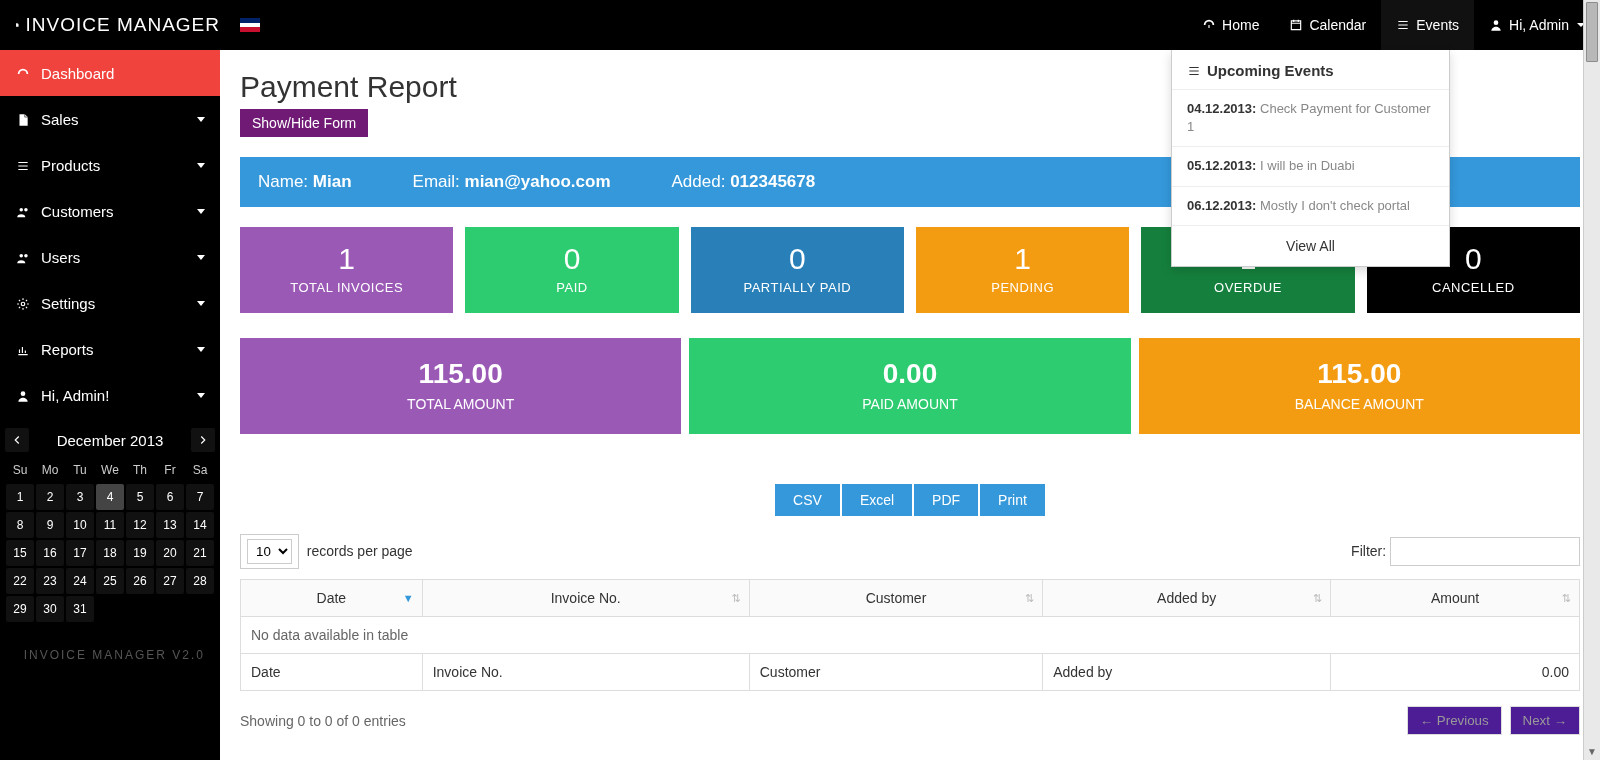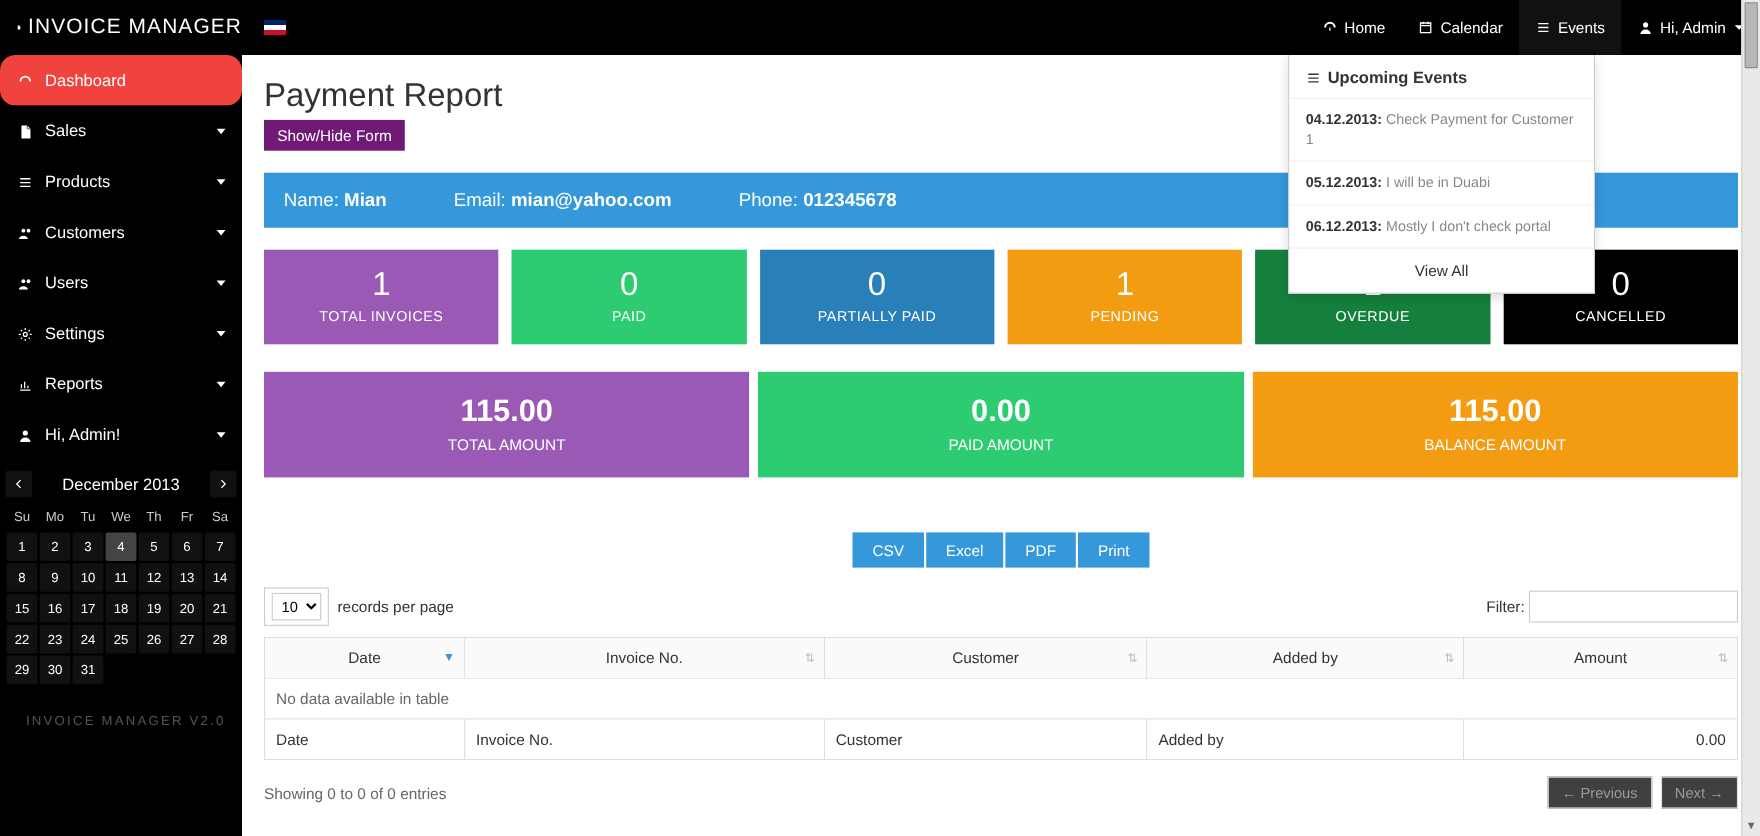--- a/index.html
+++ b/index.html
@@ -9,21 +9,21 @@
 .topbar .flag { margin-left: 20px; width: 20px; height: 14px; background: linear-gradient(#012169 33%, #fff 33% 66%, #C8102E 66%); display:inline-block;}
 .topbar .spacer { flex: 1; }
 .topbar .nav { display: flex; height: 100%; }
 .topbar .nav-item { display: flex; align-items: center; padding: 0 15px; color: #fff; cursor: pointer; gap: 6px; }
 .topbar .nav-item.open { background: #111; }
 .topbar .caret { width: 0; height: 0; border-left: 4px solid transparent; border-right: 4px solid transparent; border-top: 4px solid #fff; margin-left: 2px; }
 
 .layout { display: flex; }
 .sidebar { width: 220px; background: #000; color: #fff; min-height: calc(100vh - 50px); display:flex; flex-direction:column; }
 .sidebar .menu { list-style: none; }
-.sidebar .menu li { display: flex; align-items: center; padding: 14px 15px; cursor: pointer; font-size: 15px; position: relative; border-top: 1px solid rgba(255,255,255,0); border-radius: 14px; }
+.sidebar .menu li { display: flex; align-items: center; padding: 14px 15px; cursor: pointer; font-size: 15px; position: relative; border-top: 1px solid rgba(255,255,255,0); }
 .sidebar .menu li.active { background: #f0433e; }
 .sidebar .menu li .icon { width: 16px; margin-right: 10px; display: inline-flex; justify-content: center; }
 .sidebar .menu li .chev { position: absolute; right: 15px; width:0;height:0;border-left:4px solid transparent;border-right:4px solid transparent;border-top:5px solid #fff; }
 .sidebar .calendar { padding: 5px; }
 .sidebar .cal-head { display: flex; align-items: center; justify-content: space-between; margin: 5px 0; }
 .sidebar .cal-head .nav-btn { background: #111; width: 24px; height: 24px; display:flex; align-items:center; justify-content:center; border-radius: 2px; cursor:pointer; }
 .sidebar .cal-title { font-size: 15px; }
 .sidebar table.cal { width: 100%; border-collapse: collapse; table-layout: fixed; font-size: 12px; text-align: center; }
 .sidebar table.cal th { padding: 6px 0; color: #ccc; font-weight: normal; }
 .sidebar table.cal td { padding: 0; }
@@ -64,21 +64,21 @@
 
 table.data { width:100%; border-collapse: collapse; margin-top: 10px; font-size:14px; }
 table.data thead th { background:#fafafa; border:1px solid #ddd; padding:10px; font-weight:400; color:#333; text-align:center; position:relative; }
 table.data thead th .sort { position:absolute; right:8px; top:50%; transform:translateY(-50%); color:#bbb; font-size:11px; }
 table.data thead th.sorted .sort { color:#3498db; }
 table.data tbody td { border:1px solid #ddd; padding:10px; color:#666; }
 table.data tfoot td { border:1px solid #ddd; padding:10px; background:#fff; }
 table.data tfoot td.num { text-align:right; }
 
 .table-footer { display:flex; justify-content:space-between; align-items:center; margin-top:15px; color:#666; font-size:14px; }
-.pager button { border:1px solid #ddd; background:#404040; padding:6px 12px; color:#999; margin-left:4px; cursor:pointer; }
+.pager button { border:1px solid #ddd; background:#4c1d95; padding:6px 12px; color:#999; margin-left:4px; cursor:pointer; }
 
 .dropdown-panel { position:absolute; top:0; right:150px; width:279px; background:#fff; border:1px solid #ccc; border-top:none; box-shadow:0 4px 10px rgba(0,0,0,.15); padding: 12px 0 0 0; z-index:10; }
 .dropdown-panel h4 { font-size:15px; font-weight:700; padding: 0 15px 10px; display:flex; align-items:center; gap:6px; color:#333;}
 .dropdown-panel .ev { padding: 10px 15px; border-top:1px solid #eee; font-size:13px; color:#888; line-height:1.4; }
 .dropdown-panel .ev b { color:#333; font-weight:700; }
 .dropdown-panel .viewall { text-align:center; padding:12px 0; border-top:1px solid #eee; color:#333; cursor:pointer; }
 
 .scrollbar { position: fixed; right:0; top:0; bottom:0; width:17px; background:#e9e9e9; border-left:1px solid #ccc; }
 .scrollbar .thumb { position:absolute; left:2px; right:2px; top:2px; height:60px; background:#b8b8b8; border:1px solid #8c8c8c; border-radius:1px;}
 .scrollbar .arrow { position:absolute; left:0; right:0; height:17px; display:flex; align-items:center; justify-content:center; color:#666; font-size:10px;}
@@ -359,21 +359,21 @@
     <div class="footer-ver">INVOICE MANAGER V2.0</div>
   </div>
 
   <div class="main">
     <h1 class="page-title">Payment Report</h1>
     <button class="btn-toggle">Show/Hide Form</button>
 
     <div class="info-bar">
       <span><span>Name:</span> <b>Mian</b></span>
       <span><span>Email:</span> <b>mian@yahoo.com</b></span>
-      <span><span>Phone:</span> <b>012345678</b></span>
+      <span><span>Added:</span> <b>012345678</b></span>
     </div>
 
     <div class="stat-row" id="stat-row">
         <div class="stat-card purple">
           <div class="num">1</div>
           <div class="lbl">TOTAL INVOICES</div>
         </div>
         <div class="stat-card green">
           <div class="num">0</div>
           <div class="lbl">PAID</div>

